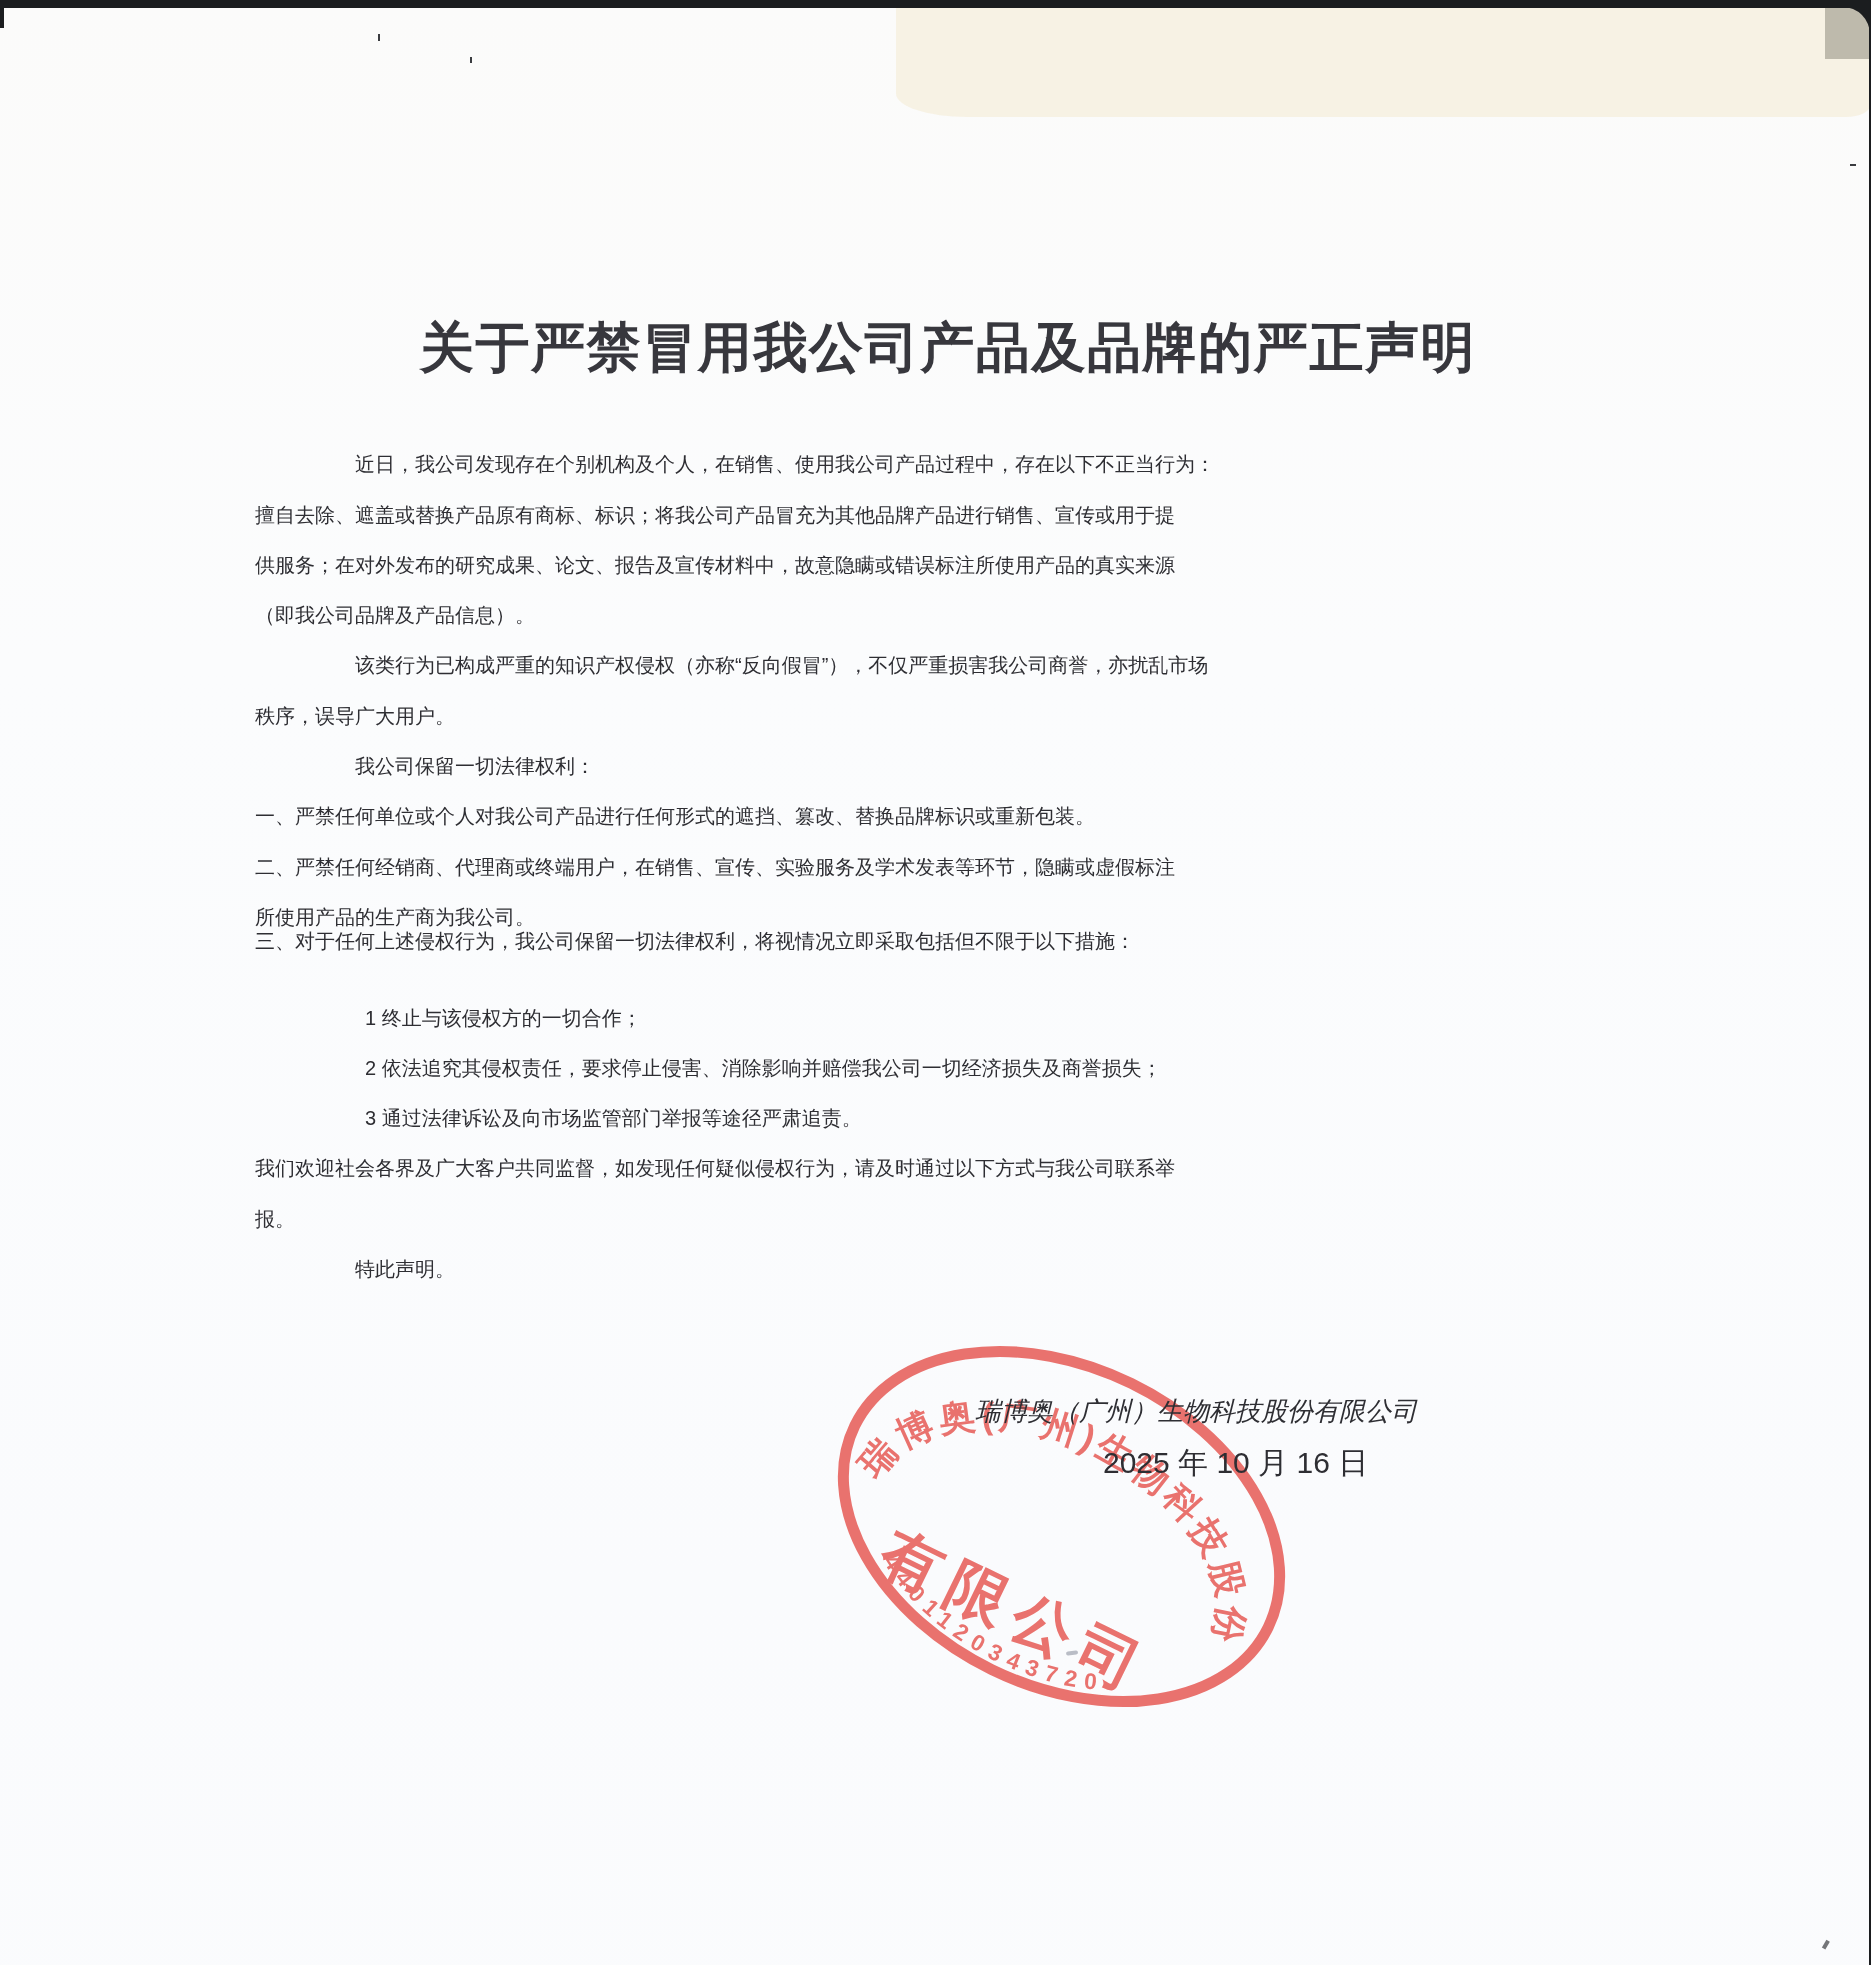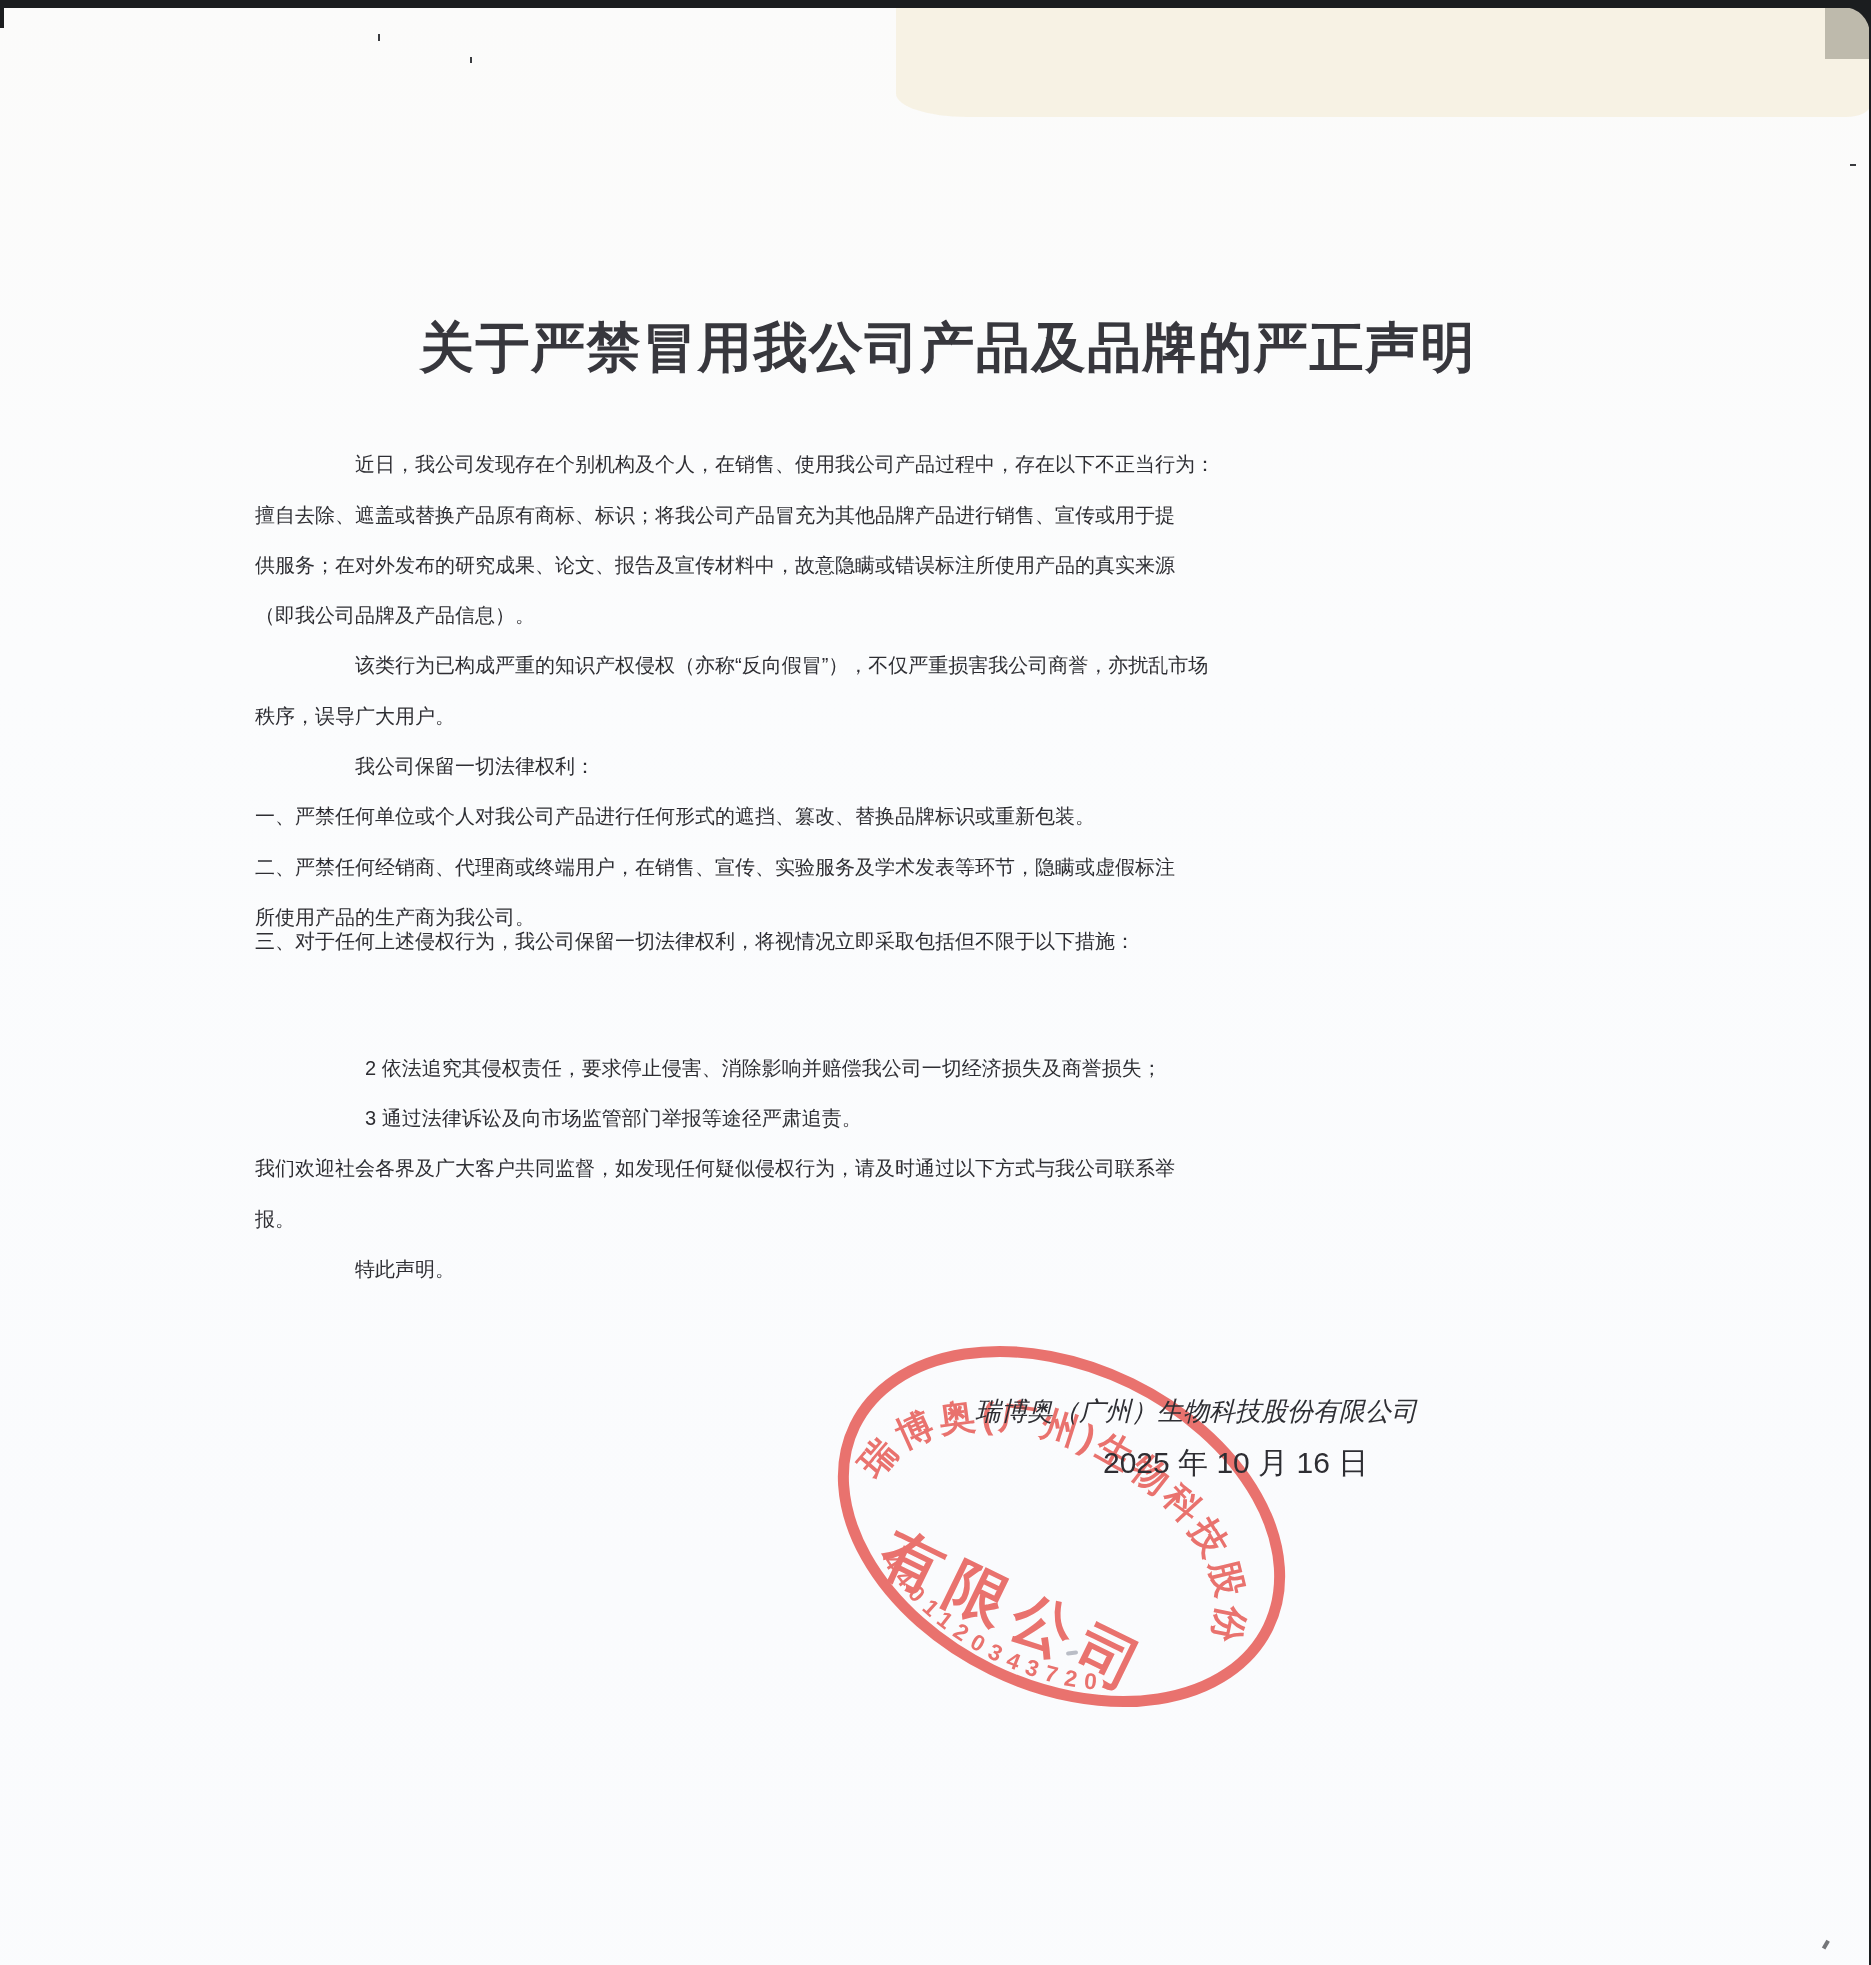--- a/index.html
+++ b/index.html
@@ -142,20 +142,21 @@
       <div class="line" style="top: 502px;">擅自去除、遮盖或替换产品原有商标、标识；将我公司产品冒充为其他品牌产品进行销售、宣传或用于提</div>
       <div class="line" style="top: 552px;">供服务；在对外发布的研究成果、论文、报告及宣传材料中，故意隐瞒或错误标注所使用产品的真实来源</div>
       <div class="line" style="top: 602px;">（即我公司品牌及产品信息）。</div>
       <div class="line para" style="top: 652px;">该类行为已构成严重的知识产权侵权（亦称“反向假冒”），不仅严重损害我公司商誉，亦扰乱市场</div>
       <div class="line" style="top: 703px;">秩序，误导广大用户。</div>
       <div class="line para" style="top: 753px;">我公司保留一切法律权利：</div>
       <div class="line" style="top: 803px;">一、严禁任何单位或个人对我公司产品进行任何形式的遮挡、篡改、替换品牌标识或重新包装。</div>
       <div class="line" style="top: 854px;">二、严禁任何经销商、代理商或终端用户，在销售、宣传、实验服务及学术发表等环节，隐瞒或虚假标注</div>
       <div class="line" style="top: 904px;">所使用产品的生产商为我公司。</div>
       <div class="line" style="top: 928px;">三、对于任何上述侵权行为，我公司保留一切法律权利，将视情况立即采取包括但不限于以下措施：</div>
+      <div class="line num" style="top: 1005px;">1  终止与该侵权方的一切合作；</div>
       <div class="line num" style="top: 1055px;">2  依法追究其侵权责任，要求停止侵害、消除影响并赔偿我公司一切经济损失及商誉损失；</div>
       <div class="line num" style="top: 1105px;">3  通过法律诉讼及向市场监管部门举报等途径严肃追责。</div>
       <div class="line" style="top: 1155px;">我们欢迎社会各界及广大客户共同监督，如发现任何疑似侵权行为，请及时通过以下方式与我公司联系举</div>
       <div class="line" style="top: 1206px;">报。</div>
       <div class="line para" style="top: 1256px;">特此声明。</div>
     </div>
 
   <svg class="stamp" viewBox="-650 -650 1300 1300">
     <g transform="rotate(26)">
       <ellipse cx="0" cy="0" rx="585" ry="405" class="stamp-stroke" stroke-width="28"></ellipse>

